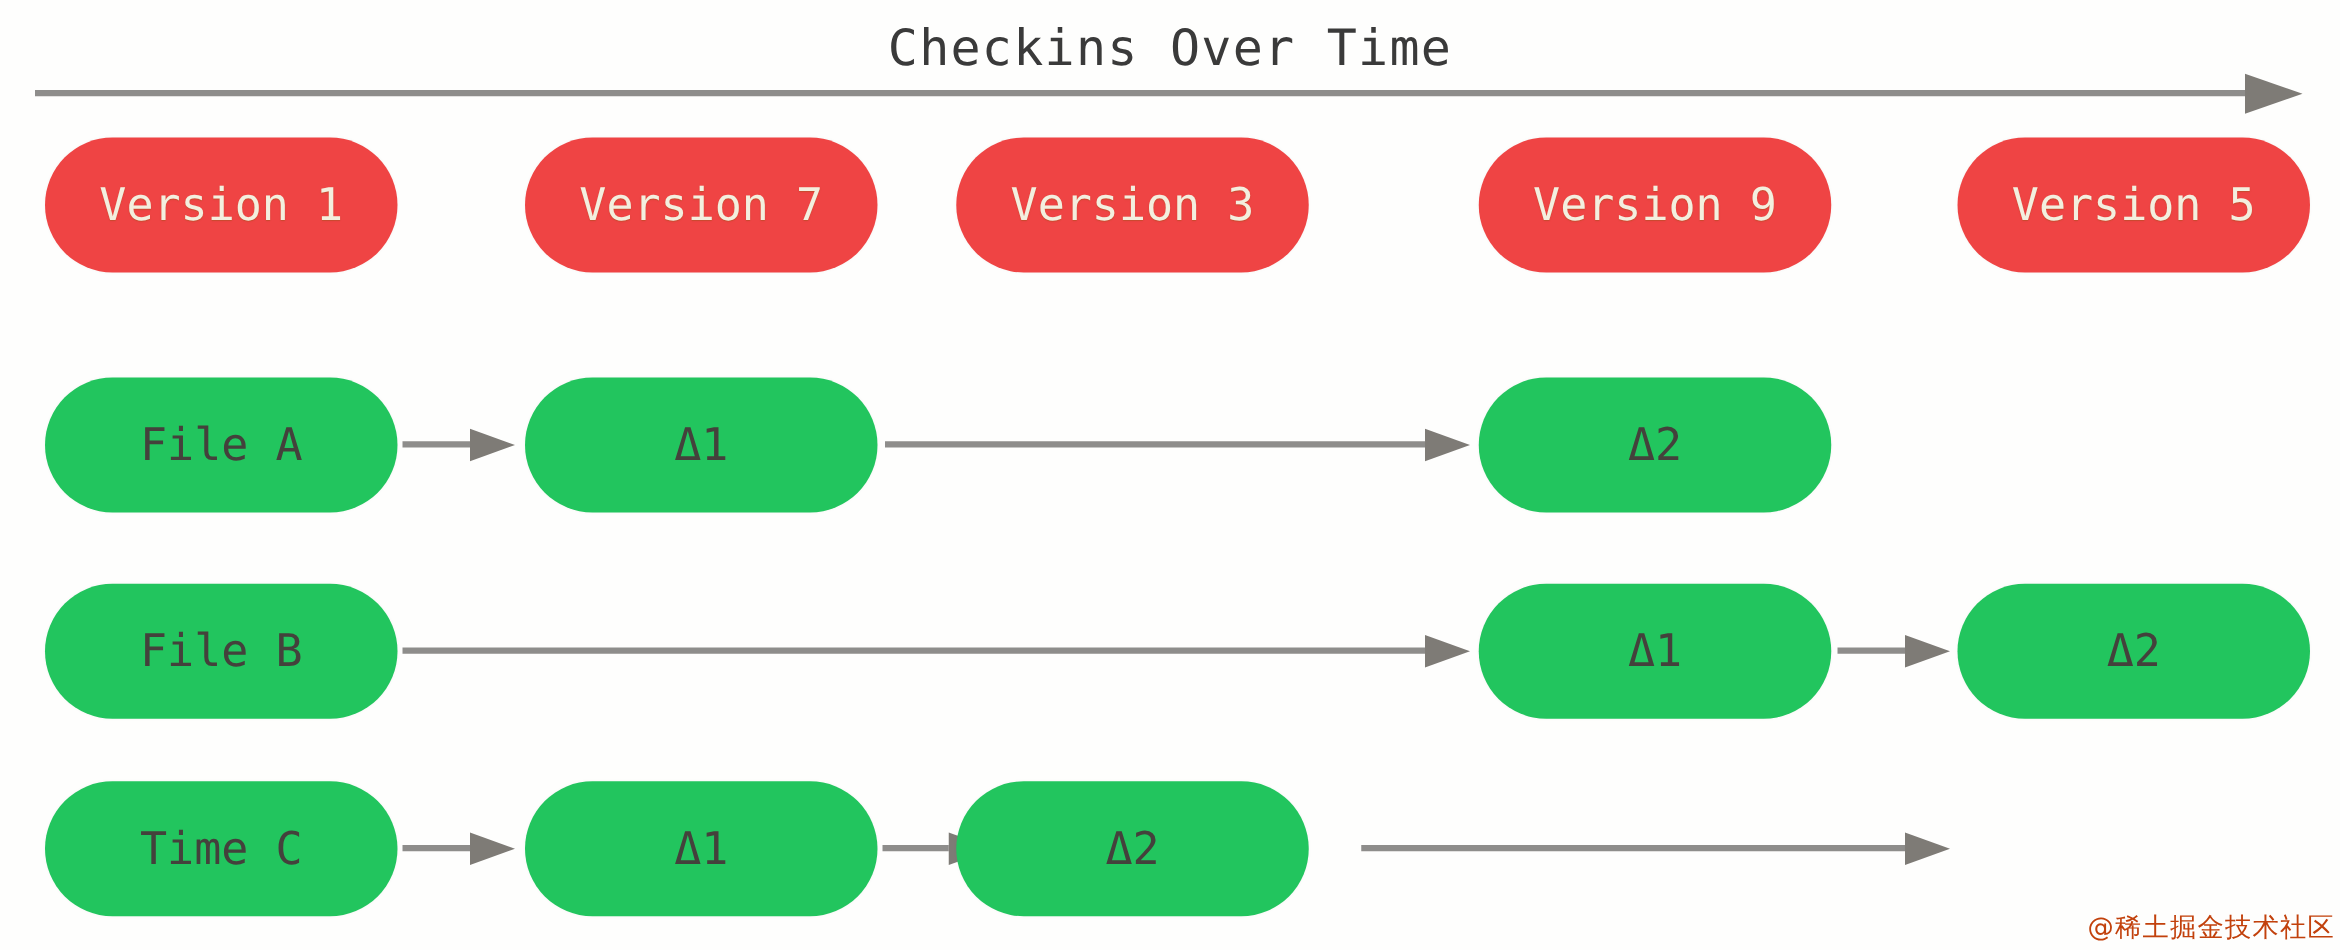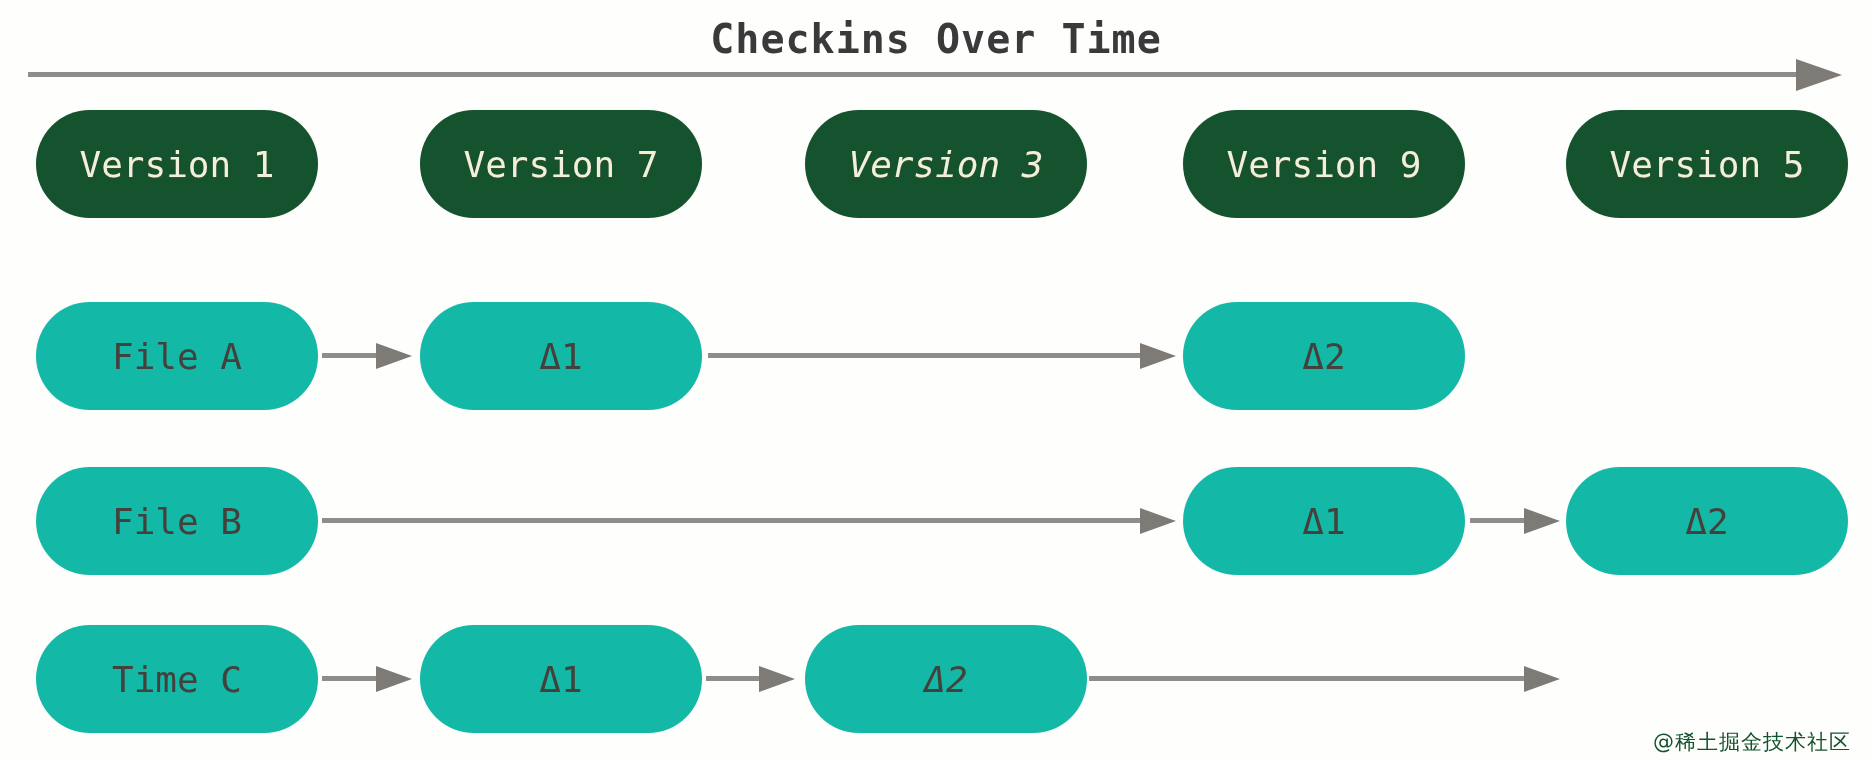--- a/index.html
+++ b/index.html
@@ -8,38 +8,38 @@
     width:1872px;height:760px;
     background:#fefefd;
     overflow:hidden;
     font-family:"DejaVu Sans Mono","Liberation Mono",monospace;
   }
   .title{
     position:absolute;
     left:0;top:16px;width:100%;
     text-align:center;
     font-size:40px;
-    font-weight:bold;
+    font-weight:normal;
     color:#3a3a3a;
     letter-spacing:1px;
   }
   
   .pill{
     position:absolute;
     width:282px;height:108px;
     border-radius:54px;
     display:flex;align-items:center;justify-content:center;
     font-size:36px;
     white-space:nowrap;
     box-shadow:0 0 3px rgba(0,0,0,0.04);
   }
-  .gold{background:#14532d;color:#f3efdf;text-shadow:0 1px 1px rgba(120,85,0,0.35);}
-  .lite{background:#14b8a6;color:#44413c;}
+  .gold{background:#ef4444;color:#f3efdf;text-shadow:0 1px 1px rgba(120,85,0,0.35);}
+  .lite{background:#22c55e;color:#44413c;}
   
-  .c1{left:36px;}  .c2{left:420px;}  .c3{left:805px;font-style:italic;}  .c4{left:1183px;}  .c5{left:1566px;}
+  .c1{left:36px;}  .c2{left:420px;}  .c3{left:765px;}  .c4{left:1183px;}  .c5{left:1566px;}
   
   .vrow{top:110px;}
   .ra{top:302px;}
   .rb{top:467px;}
   .rc{top:625px;}
   
   .arrow{
     position:absolute;height:5px;background:#8e8d8b;
   }
   .arrow::after{
@@ -49,23 +49,23 @@
     width:0;height:0;
     border-style:solid;
     border-width:13px 0 13px 36px;
     border-color:transparent transparent transparent #7e7b76;
   }
   .arrow.big::after{
     border-width:16px 0 16px 46px;
   }
   .watermark{
     position:absolute;
-    top:728px;right:21px;
+    top:728px;right:4px;
     font-size:21px;
-    color:#14532d;
+    color:#c2410c;
     font-family:"DejaVu Sans","Liberation Sans",sans-serif;
     letter-spacing:1px;
   }
 </style>
 </head>
 <body>
 
 <div class="canvas">
 
   <div class="title">Checkins Over Time</div>

